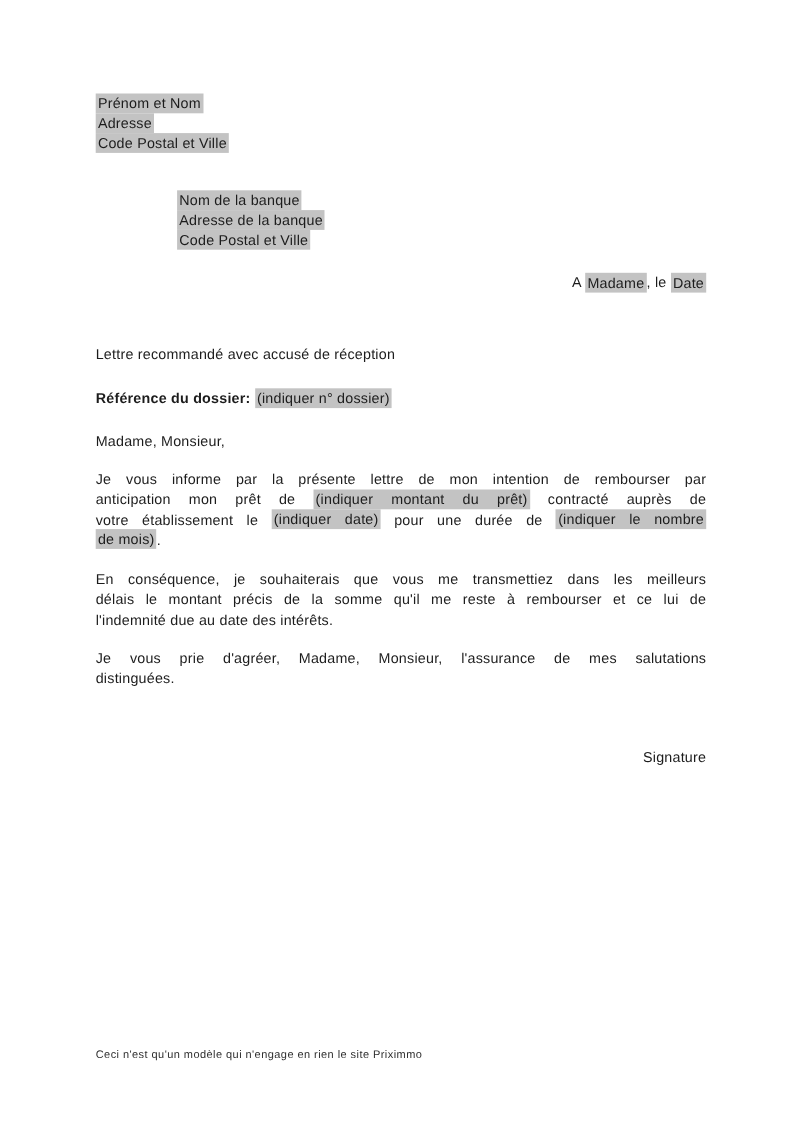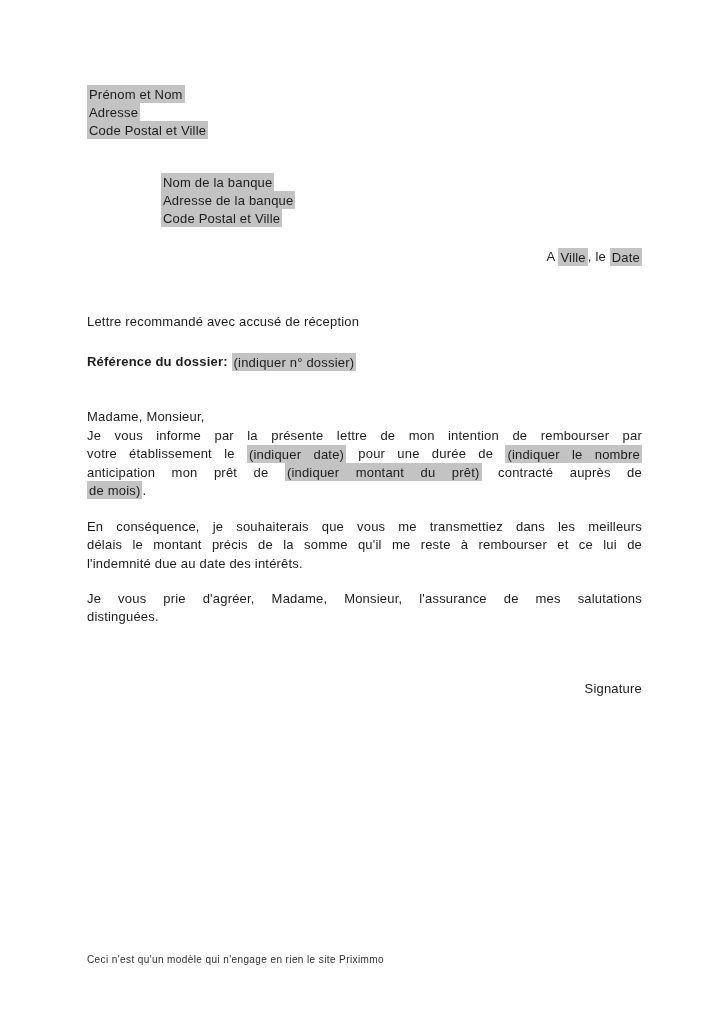--- a/index.html
+++ b/index.html
@@ -36,32 +36,32 @@
     <div class="line"><span class="hl">Adresse</span></div>
     <div class="line"><span class="hl">Code Postal et Ville</span></div>
   </div>
 
   <div class="block right" style="top:173px">
     <div class="line right"><span class="hl">Nom de la banque</span></div>
     <div class="line right"><span class="hl">Adresse de la banque</span></div>
     <div class="line right"><span class="hl">Code Postal et Ville</span></div>
   </div>
 
-  <div class="block right" style="top:248px"><span>A </span><span class="hl">Ville</span><span>, le </span><span class="hl">Date</span></div>
+  <div class="block right" style="top:248px"><span>A </span><span class="hl">Madame</span><span>, le </span><span class="hl">Date</span></div>
 
   <div class="block" style="top:313px">Lettre recommandé avec accusé de réception</div>
 
   <div class="block" style="top:353px"><span class="ref-label">Référence du dossier: </span><span class="hl">(indiquer n° dossier)</span></div>
 
-  <div class="block" style="top:408px">Madame, Monsieur,</div>
+  <div class="block" style="top:392px">Madame, Monsieur,</div>
 
   <div class="block" style="top:427px">
     <div class="jline"><span>Je vous informe par la présente lettre de mon intention de rembourser par</span></div>
+    <div class="jline"><span>anticipation mon prêt de </span><span class="hl">(indiquer montant du prêt)</span><span> contracté auprès de</span></div>
     <div class="jline"><span>votre établissement le </span><span class="hl">(indiquer date)</span><span> pour une durée de </span><span class="hl">(indiquer le nombre</span></div>
-    <div class="jline"><span>anticipation mon prêt de </span><span class="hl">(indiquer montant du prêt)</span><span> contracté auprès de</span></div>
     <div class="line"><span class="hl">de mois)</span><span>.</span></div>
   </div>
 
   <div class="block" style="top:518px">
     <div class="jline"><span>En conséquence, je souhaiterais que vous me transmettiez dans les meilleurs</span></div>
     <div class="jline"><span>délais le montant précis de la somme qu'il me reste à rembourser et ce lui de</span></div>
     <div class="line"><span>l'indemnité due au date des intérêts.</span></div>
   </div>
 
   <div class="block" style="top:590px">

